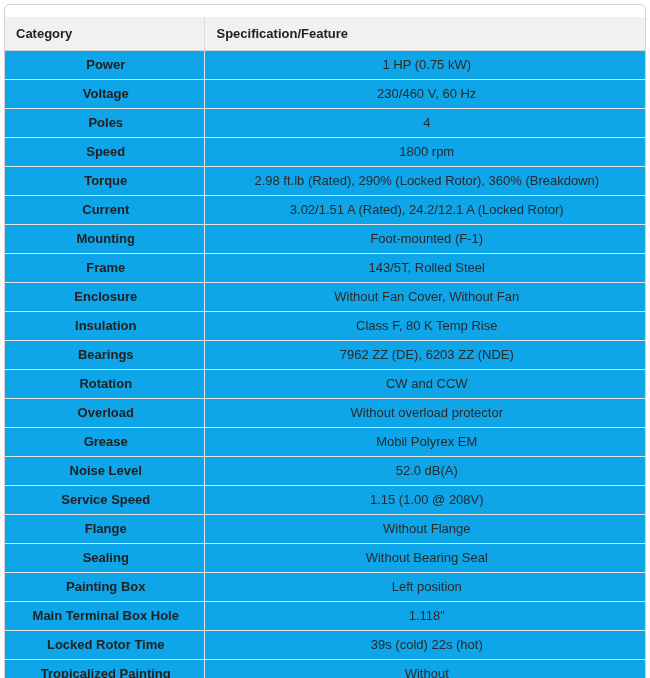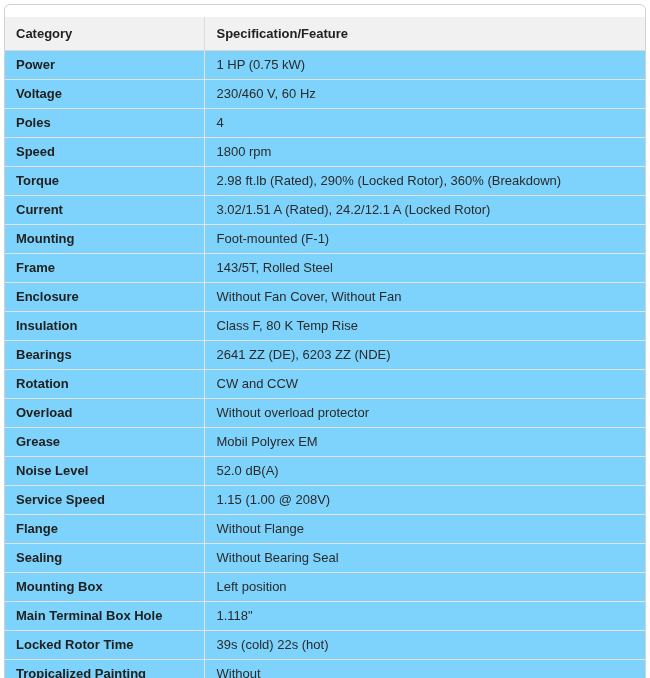--- a/index.html
+++ b/index.html
@@ -33,23 +33,24 @@
     padding: 0 0 0 12px;
     border-bottom: 1px solid #d6d6d6;
     vertical-align: middle;
   }
   thead th.cat-h { padding-left: 11px; border-right: 1px solid #dcdcdc; }
   tbody td {
     height: 29px;
     padding: 0 8px 0 12px;
     border-bottom: 1px solid #e4e4e4;
     vertical-align: middle;
-    background: #7dd3fc;
+    background: #0ea5e9;
     white-space: nowrap;
     overflow: hidden;
+    text-align: center;
   }
   tbody tr:last-child td { border-bottom: none; }
   td.cat {
     font-weight: bold;
     color: #212121;
     padding-left: 11px;
     border-right: 1px solid #e4e4e4;
   }
   td.val { color: #2a2a2a; }
 </style>
@@ -104,21 +105,21 @@
         <tr>
           <td class="cat">Enclosure</td>
           <td class="val">Without Fan Cover, Without Fan</td>
         </tr>
         <tr>
           <td class="cat">Insulation</td>
           <td class="val">Class F, 80 K Temp Rise</td>
         </tr>
         <tr>
           <td class="cat">Bearings</td>
-          <td class="val">2641 ZZ (DE), 6203 ZZ (NDE)</td>
+          <td class="val">7962 ZZ (DE), 6203 ZZ (NDE)</td>
         </tr>
         <tr>
           <td class="cat">Rotation</td>
           <td class="val">CW and CCW</td>
         </tr>
         <tr>
           <td class="cat">Overload</td>
           <td class="val">Without overload protector</td>
         </tr>
         <tr>
@@ -135,21 +136,21 @@
         </tr>
         <tr>
           <td class="cat">Flange</td>
           <td class="val">Without Flange</td>
         </tr>
         <tr>
           <td class="cat">Sealing</td>
           <td class="val">Without Bearing Seal</td>
         </tr>
         <tr>
-          <td class="cat">Mounting Box</td>
+          <td class="cat">Painting Box</td>
           <td class="val">Left position</td>
         </tr>
         <tr>
           <td class="cat">Main Terminal Box Hole</td>
           <td class="val">1.118"</td>
         </tr>
         <tr>
           <td class="cat">Locked Rotor Time</td>
           <td class="val">39s (cold) 22s (hot)</td>
         </tr>

